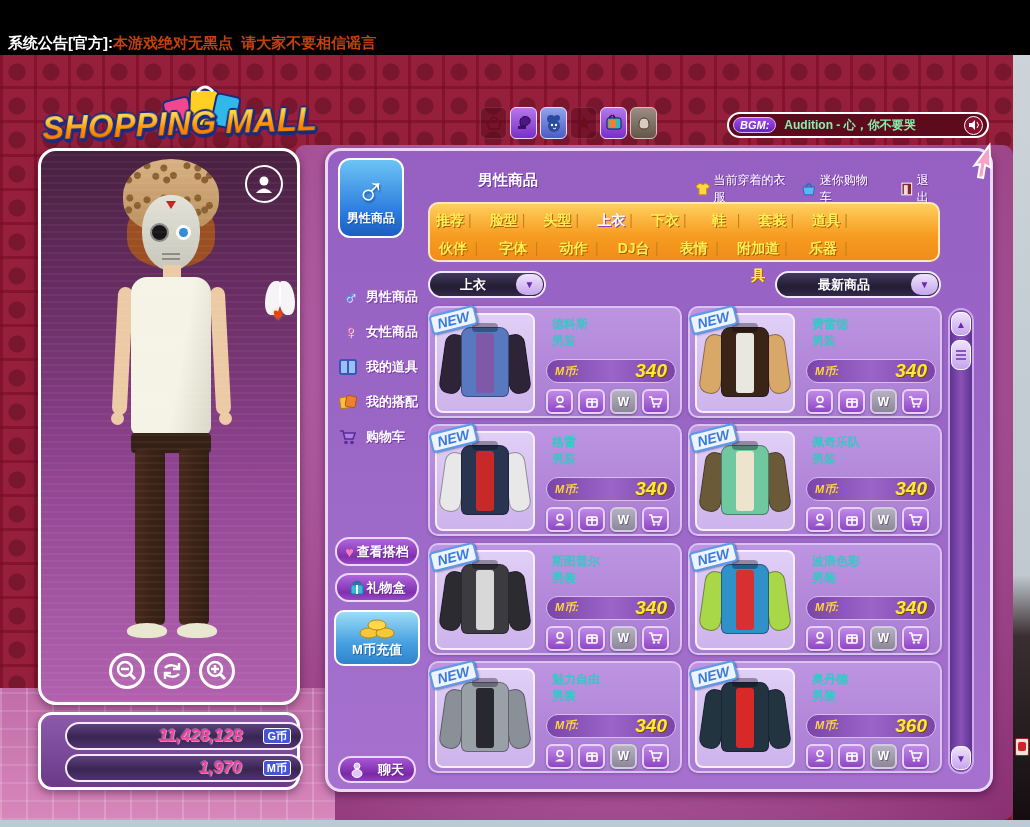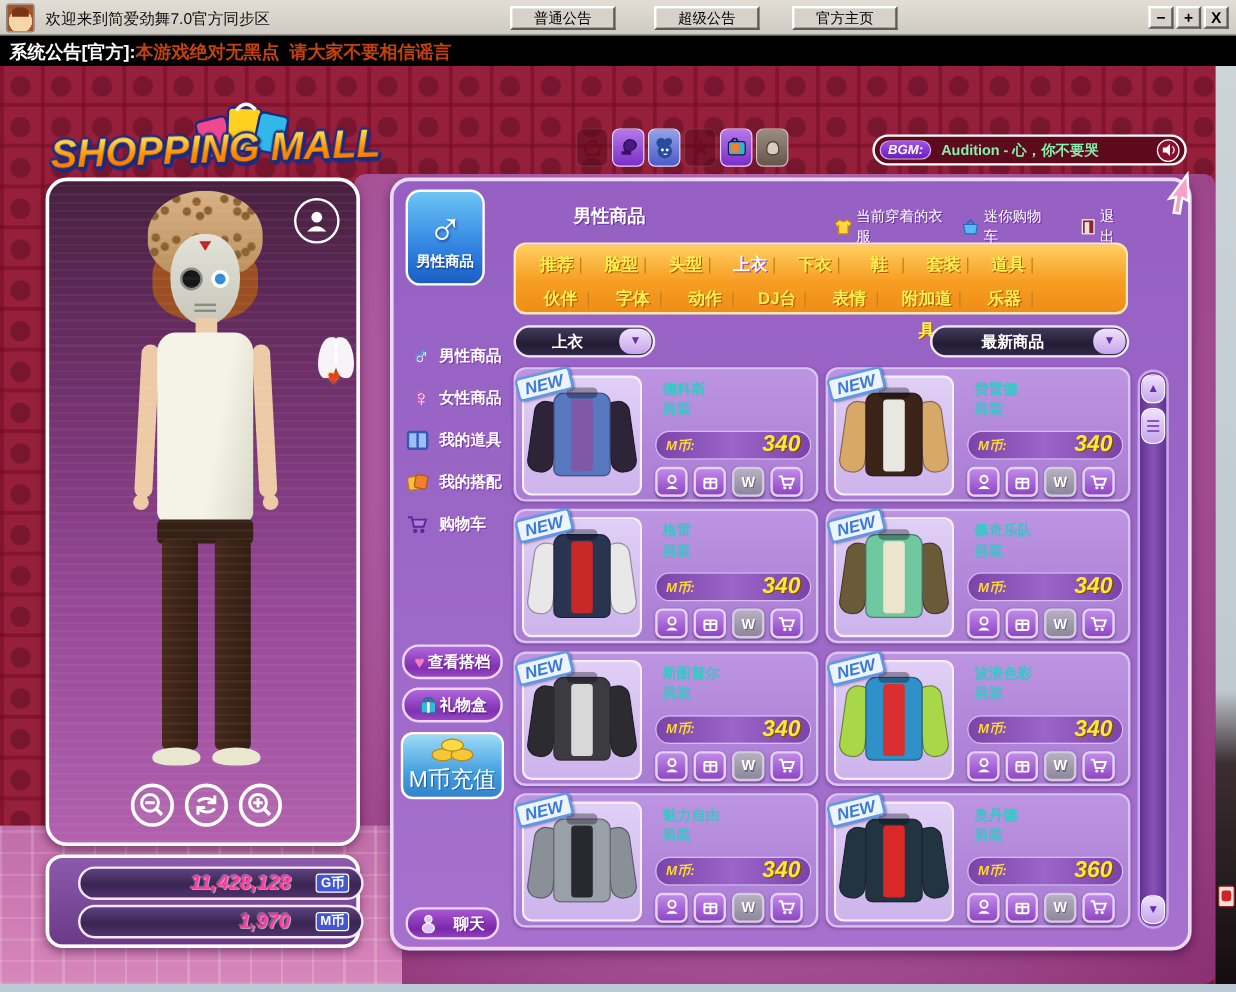--- a/index.html
+++ b/index.html
@@ -156,21 +156,21 @@
   .shop-title { position:absolute; left:478px; top:171px; font-size:15px; font-weight:bold; color:#fff;
     text-shadow:1px 1px 0 #6a2fa2; z-index:5; }
   .head-links { position:absolute; left:695px; top:172px; width:245px; display:flex; align-items:center;
     justify-content:flex-end; gap:6px; z-index:5; }
   .hlink { display:flex; align-items:center; gap:3px; color:#fff; font-size:12px; cursor:pointer;
     text-shadow:1px 1px 0 #6a2fa2; }
   .hlink.exit { margin-left:16px; }
 
   .tabbox { position:absolute; left:428px; top:202px; width:512px; height:60px; border-radius:10px;
     border:2px solid #ffe9b8; background:linear-gradient(180deg,#ffcf5e 0%,#f79d22 55%,#ef8d18 100%); z-index:5; }
-  .tabrow { position:absolute; left:14px; width:416px; height:27px; display:flex;gap:14px; }
+  .tabrow { position:absolute; left:0; width:416px; height:27px; display:flex;gap:14px; }
   .tr1 { top:3px; } .tr2 { top:31px; }
   .tab { position:relative; width:64px; text-align:center; line-height:27px; font-size:14px; font-weight:bold;
     color:#ffef52; text-shadow:1px 1px 0 #a85a00; cursor:pointer; }
   .tab::after { content:"|"; position:absolute; right:-2px; top:0; color:#c8821c; font-weight:normal; text-shadow:none; }
   .tab.sel { color:#fff; text-shadow:1px 1px 0 #8a42b8; }
   .tab.wide { width:76px; }
 
   .dd { position:absolute; height:27px; border-radius:14px; border:2px solid #f2e8fc;
     background:linear-gradient(180deg,#423a5c 0%,#221c34 60%,#322a48 100%);
     display:flex; align-items:center; z-index:5; cursor:pointer; }
@@ -199,21 +199,21 @@
 
   .side-btn { position:absolute; left:335px; width:84px; height:29px; border-radius:14px;
     border:2px solid #ecd8fa; background:linear-gradient(180deg,#b066dc 0%,#8030b0 70%,#9848c4 100%);
     display:flex; align-items:center; justify-content:center; gap:2px; cursor:pointer; z-index:5;
     color:#fff; font-weight:bold; font-size:13px; text-shadow:1px 1px 0 #6a2496; }
   .sb-partner { top:537px; } .sb-gift { top:573px; }
   .sb-heart { color:#f878b8; font-size:14px; text-shadow:0 0 0; margin-right:1px; }
   .recharge-btn { position:absolute; left:334px; top:610px; width:86px; height:56px; border-radius:10px;
     border:2px solid #fff; background:linear-gradient(180deg,#9ddcf8 0%,#46a0e0 60%,#2f84cc 100%);
     display:flex; flex-direction:column; align-items:center; justify-content:center; cursor:pointer; z-index:5; }
-  .recharge-btn .txt { color:#fff; font-weight:normal; font-size:19px; text-shadow:1px 1px 0 #1c68a8; }
+  .recharge-btn .txt { color:#fff; font-weight:bold; font-size:13px; text-shadow:1px 1px 0 #1c68a8; }
   .chat-btn { position:absolute; left:338px; top:756px; width:78px; height:27px; border-radius:13px;
     border:2px solid #ecd8fa; background:linear-gradient(180deg,#a858d4 0%,#7a28a8 70%,#9040bc 100%);
     display:flex; align-items:center; justify-content:center; gap:14px; cursor:pointer; z-index:5;
     color:#fff; font-weight:bold; font-size:13px; text-shadow:1px 1px 0 #6a2496; }
 
   
   .grid { position:absolute; left:428px; top:306px; width:514px; height:468px; display:flex;
     flex-wrap:wrap; gap:5px 6px; z-index:5; }
   .card { position:relative; width:254px; height:112px; border-radius:10px; border:2px solid #d9c3f1;
     background:linear-gradient(180deg,#bd94e2 0%,#a97cd2 100%); box-shadow:0 1px 3px rgba(60,20,90,.35); }
@@ -258,30 +258,20 @@
   .sc-thumb::after { content:""; width:10px; height:10px;
     background:repeating-linear-gradient(0deg,#8a52c4 0 2px,transparent 2px 4px); }
 
   svg { display:block; }
 </style>
 </head>
 <body>
 
 <div id="root">
 
-  <div class="titlebar">
-    <div class="app-icon"></div>
-    <div class="win-title">欢迎来到简爱劲舞7.0官方同步区</div>
-    <div class="tb-btn tb-b1">普通公告</div>
-    <div class="tb-btn tb-b2">超级公告</div>
-    <div class="tb-btn tb-b3">官方主页</div>
-    <div class="win-ctl ctl-min">−</div>
-    <div class="win-ctl ctl-max">+</div>
-    <div class="win-ctl ctl-close">X</div>
-  </div>
 
   <div class="announce">
     <span class="lab">系统公告[官方]:</span>
     <span class="msg">本游戏绝对无黑点  请大家不要相信谣言</span>
   </div>
 
   <div class="bg-red"></div>
   <div class="bg-pink"></div>
   <div class="bg-floor"></div>
   <div class="bg-strip"></div>

